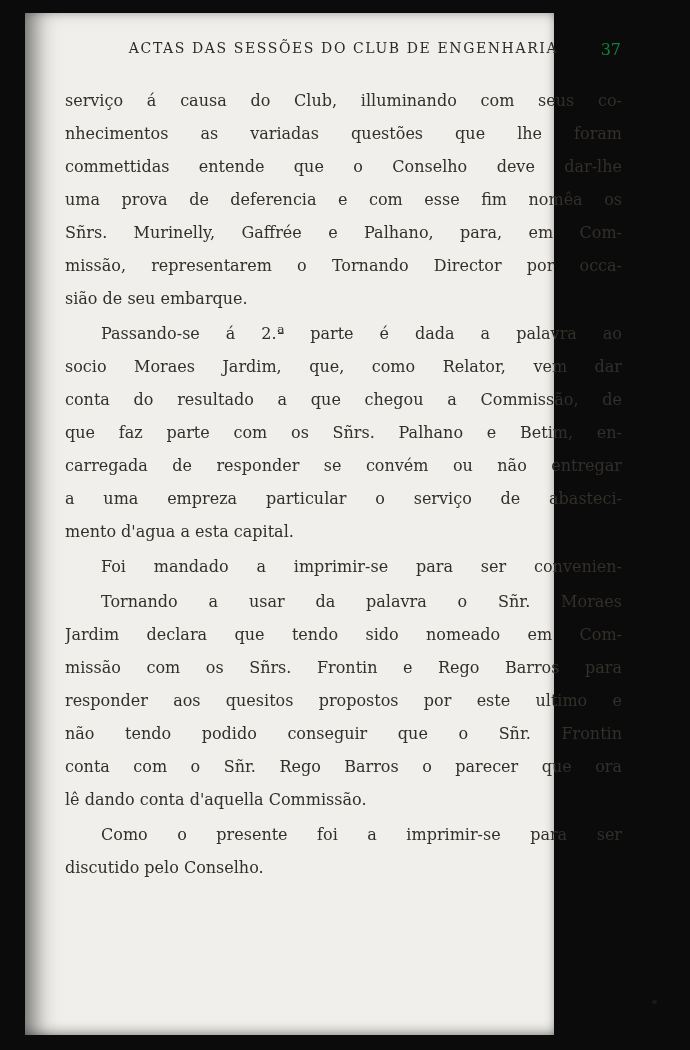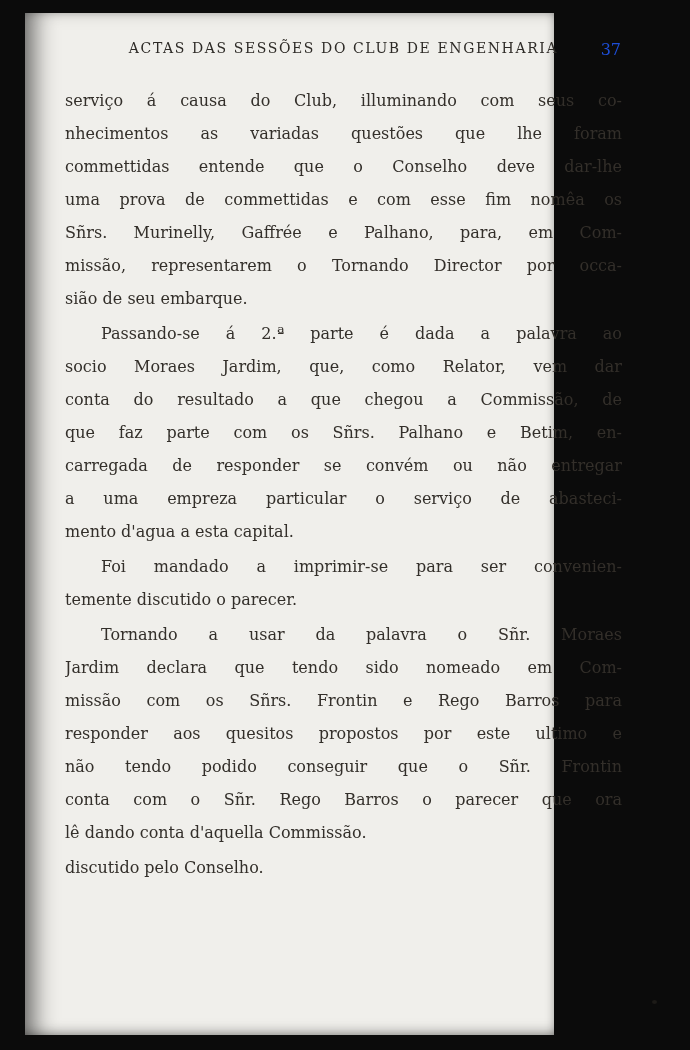--- a/index.html
+++ b/index.html
@@ -32,21 +32,21 @@
     text-align: center;
     font-size: 14px;
     letter-spacing: 1.6px;
     color: #2d2a26;
     white-space: nowrap;
   }
   .pagenum {
     position: absolute;
     right: 1px; top: 0;
     font-size: 16px;
-    color: #1d4ed8;
+    color: #15803d;
   }
   .pagebody {
     margin: 25px 0 0 40px;
     width: 557px;
     color: #332f2a;
     font-size: 16px;
     line-height: 33px;
   }
   .para { margin: 0 0 2px 0; }
   .line {
@@ -72,46 +72,46 @@
   <div class="page">
     <div class="header">
       <span class="title">ACTAS DAS SESSÕES DO CLUB DE ENGENHARIA</span>
       <span class="pagenum">37</span>
     </div>
     <div class="pagebody">
         <div class="para">
           <div class="line">serviço á causa do Club, illuminando com seus co-</div>
           <div class="line">nhecimentos as variadas questões que lhe foram</div>
           <div class="line">commettidas entende que o Conselho deve dar-lhe</div>
-          <div class="line">uma prova de commettidas e com esse fim nomêa os</div>
+          <div class="line">uma prova de deferencia e com esse fim nomêa os</div>
           <div class="line">Sñrs. Murinelly, Gaffrée e Palhano, para, em Com-</div>
           <div class="line">missão, representarem o Tornando Director por occa-</div>
           <div class="line last">sião de seu embarque.</div>
         </div>
         <div class="para">
           <div class="line indent">Passando-se á 2.ª parte é dada a palavra ao</div>
           <div class="line">socio Moraes Jardim, que, como Relator, vem dar</div>
           <div class="line">conta do resultado a que chegou a Commissão, de</div>
           <div class="line">que faz parte com os Sñrs. Palhano e Betim, en-</div>
           <div class="line">carregada de responder se convém ou não entregar</div>
           <div class="line">a uma empreza particular o serviço de abasteci-</div>
           <div class="line last">mento d'agua a esta capital.</div>
         </div>
         <div class="para">
           <div class="line indent">Foi mandado a imprimir-se para ser convenien-</div>
-          <div class="line last">temente discutido o parecer.</div>
         </div>
         <div class="para">
           <div class="line indent">Tornando a usar da palavra o Sñr. Moraes</div>
           <div class="line">Jardim declara que tendo sido nomeado em Com-</div>
           <div class="line">missão com os Sñrs. Frontin e Rego Barros para</div>
           <div class="line">responder aos quesitos propostos por este ultimo e</div>
           <div class="line">não tendo podido conseguir que o Sñr. Frontin</div>
           <div class="line">conta com o Sñr. Rego Barros o parecer que ora</div>
           <div class="line last">lê dando conta d'aquella Commissão.</div>
         </div>
         <div class="para">
+          <div class="line indent">Como o presente foi a imprimir-se para ser</div>
           <div class="line last">discutido pelo Conselho.</div>
         </div>
       </div>
     <div class="speck"></div>
   </div>
 </div>
 
 </body></html>

